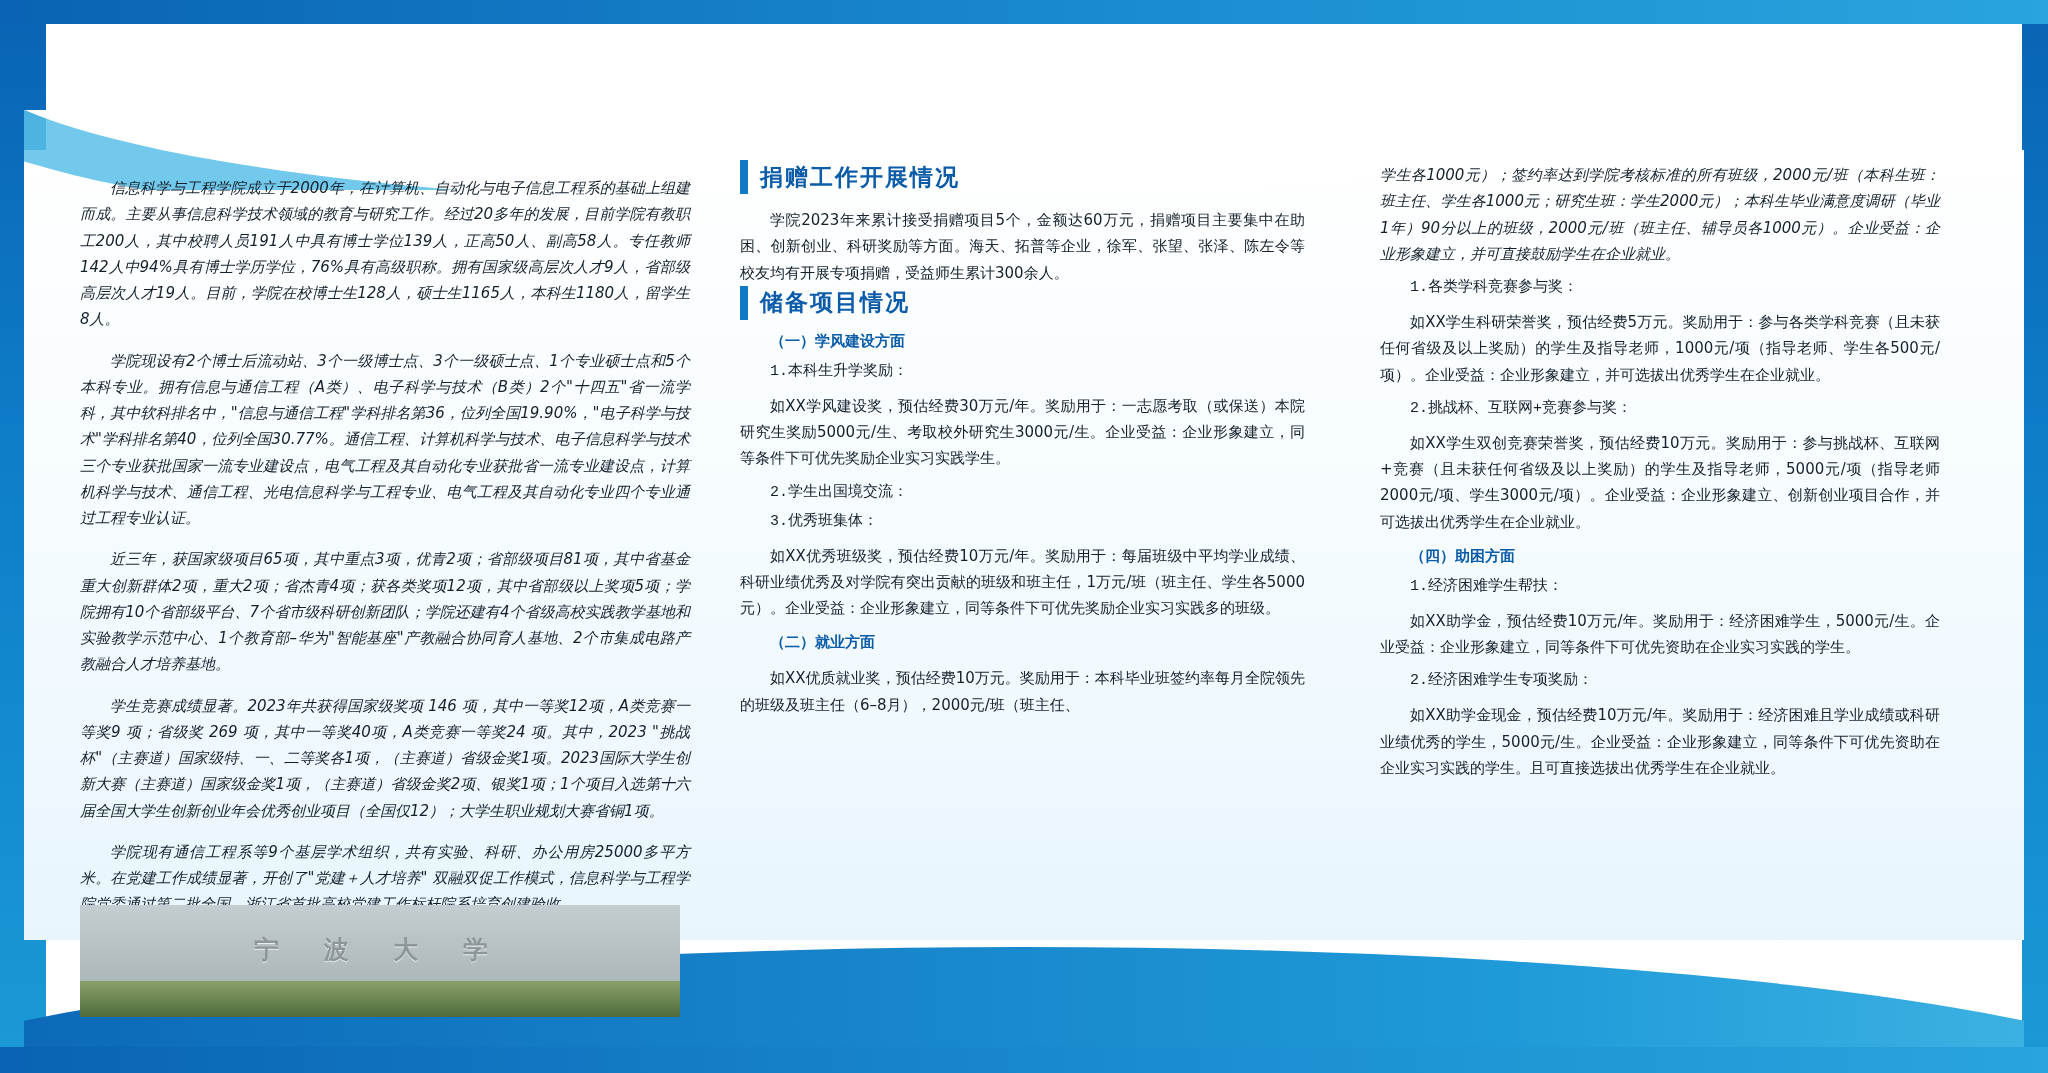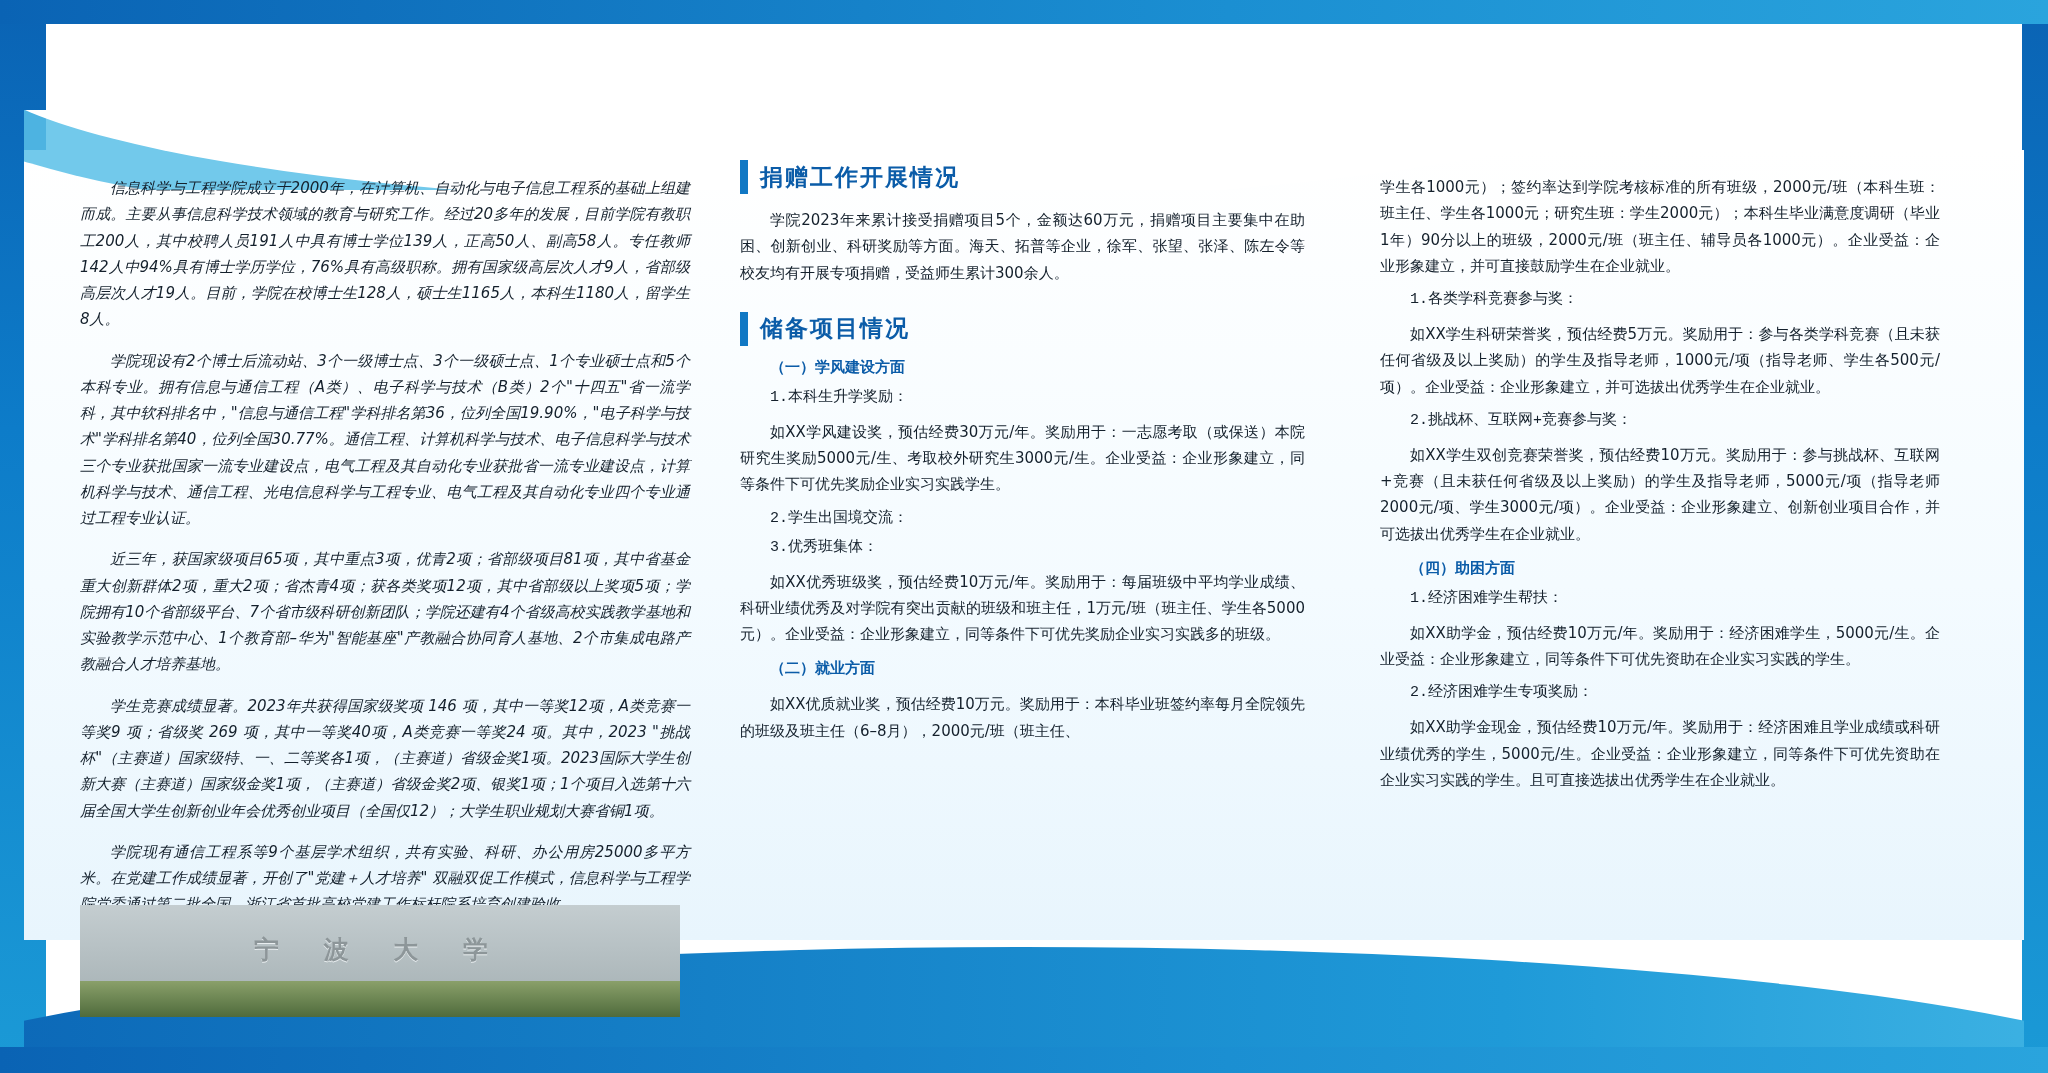--- a/index.html
+++ b/index.html
@@ -153,21 +153,21 @@
 
   
   .sec-head{
     display:flex;align-items:center;margin:0 0 6px 0;
   }
   .sec-head .bar{width:8px;height:34px;background:#1178c4;margin-right:12px;}
   .sec-head .txt{
     font-size:23px;font-weight:bold;color:#0b5ca8;letter-spacing:2px;
     font-family:"DejaVu Serif","Liberation Serif",serif;
   }
-  .sec-head.second{margin-top:26px;text-align:right;}
+  .sec-head.second{text-align:right;}
 
   .sub-head{
     font-size:15px;font-weight:bold;color:#0b5ca8;margin:12px 0 0 0;
     text-indent:2em;font-family:"DejaVu Sans",sans-serif;
   }
   .item-head{
     font-size:15px;color:#14202c;margin:10px 0 0 0;text-indent:2em;
     font-family:Liberation Mono, monospace;
   }
 </style>
@@ -225,21 +225,21 @@
     <div class="p">如XX学风建设奖，预估经费30万元/年。奖励用于：一志愿考取（或保送）本院研究生奖励5000元/生、考取校外研究生3000元/生。企业受益：企业形象建立，同等条件下可优先奖励企业实习实践学生。</div>
     <div class="item-head">2.学生出国境交流：</div>
     <div class="item-head">3.优秀班集体：</div>
     <div class="p">如XX优秀班级奖，预估经费10万元/年。奖励用于：每届班级中平均学业成绩、科研业绩优秀及对学院有突出贡献的班级和班主任，1万元/班（班主任、学生各5000元）。企业受益：企业形象建立，同等条件下可优先奖励企业实习实践多的班级。</div>
 
     <div class="sub-head">（二）就业方面</div>
     <div class="p">如XX优质就业奖，预估经费10万元。奖励用于：本科毕业班签约率每月全院领先的班级及班主任（6–8月），2000元/班（班主任、</div>
   </div>
 
   <div class="col col3">
-    <div class="p" style="margin-top:14px;text-indent:0;">学生各1000元）；签约率达到学院考核标准的所有班级，2000元/班（本科生班：班主任、学生各1000元；研究生班：学生2000元）；本科生毕业满意度调研（毕业1年）90分以上的班级，2000元/班（班主任、辅导员各1000元）。企业受益：企业形象建立，并可直接鼓励学生在企业就业。</div>
+    <div class="p" style="margin-top:2px;text-indent:0;font-style:italic;">学生各1000元）；签约率达到学院考核标准的所有班级，2000元/班（本科生班：班主任、学生各1000元；研究生班：学生2000元）；本科生毕业满意度调研（毕业1年）90分以上的班级，2000元/班（班主任、辅导员各1000元）。企业受益：企业形象建立，并可直接鼓励学生在企业就业。</div>
 
     <div class="item-head">1.各类学科竞赛参与奖：</div>
     <div class="p">如XX学生科研荣誉奖，预估经费5万元。奖励用于：参与各类学科竞赛（且未获任何省级及以上奖励）的学生及指导老师，1000元/项（指导老师、学生各500元/项）。企业受益：企业形象建立，并可选拔出优秀学生在企业就业。</div>
     <div class="item-head">2.挑战杯、互联网+竞赛参与奖：</div>
     <div class="p">如XX学生双创竞赛荣誉奖，预估经费10万元。奖励用于：参与挑战杯、互联网+竞赛（且未获任何省级及以上奖励）的学生及指导老师，5000元/项（指导老师2000元/项、学生3000元/项）。企业受益：企业形象建立、创新创业项目合作，并可选拔出优秀学生在企业就业。</div>
 
     <div class="sub-head">（四）助困方面</div>
     <div class="item-head">1.经济困难学生帮扶：</div>
     <div class="p">如XX助学金，预估经费10万元/年。奖励用于：经济困难学生，5000元/生。企业受益：企业形象建立，同等条件下可优先资助在企业实习实践的学生。</div>
     <div class="item-head">2.经济困难学生专项奖励：</div>

